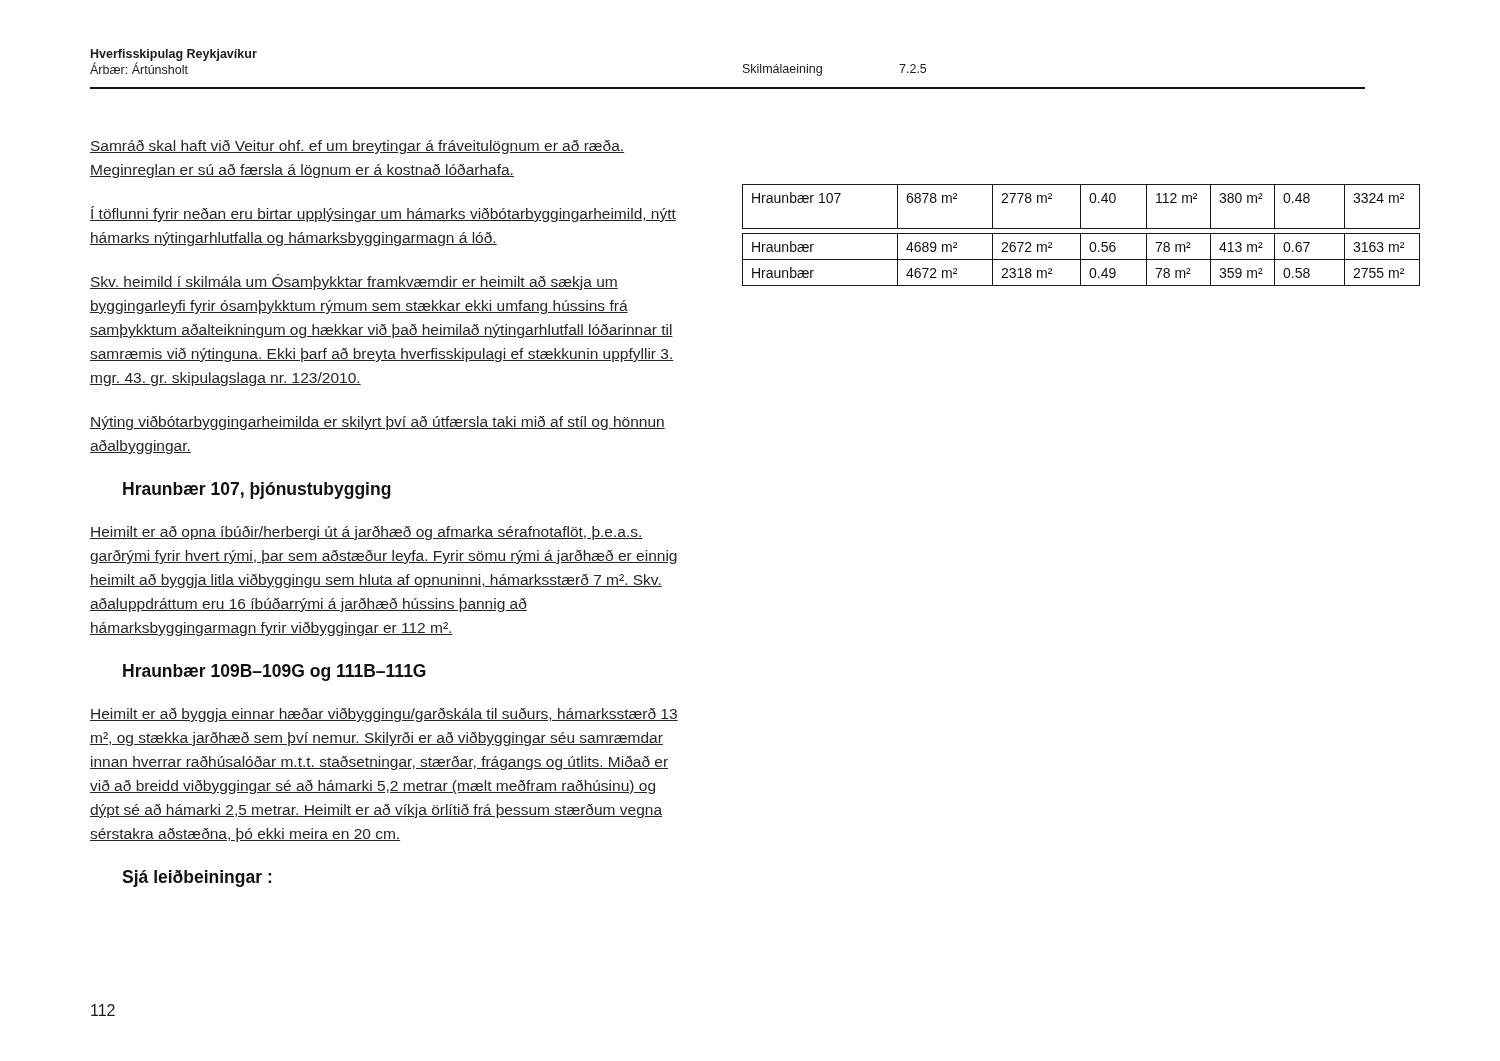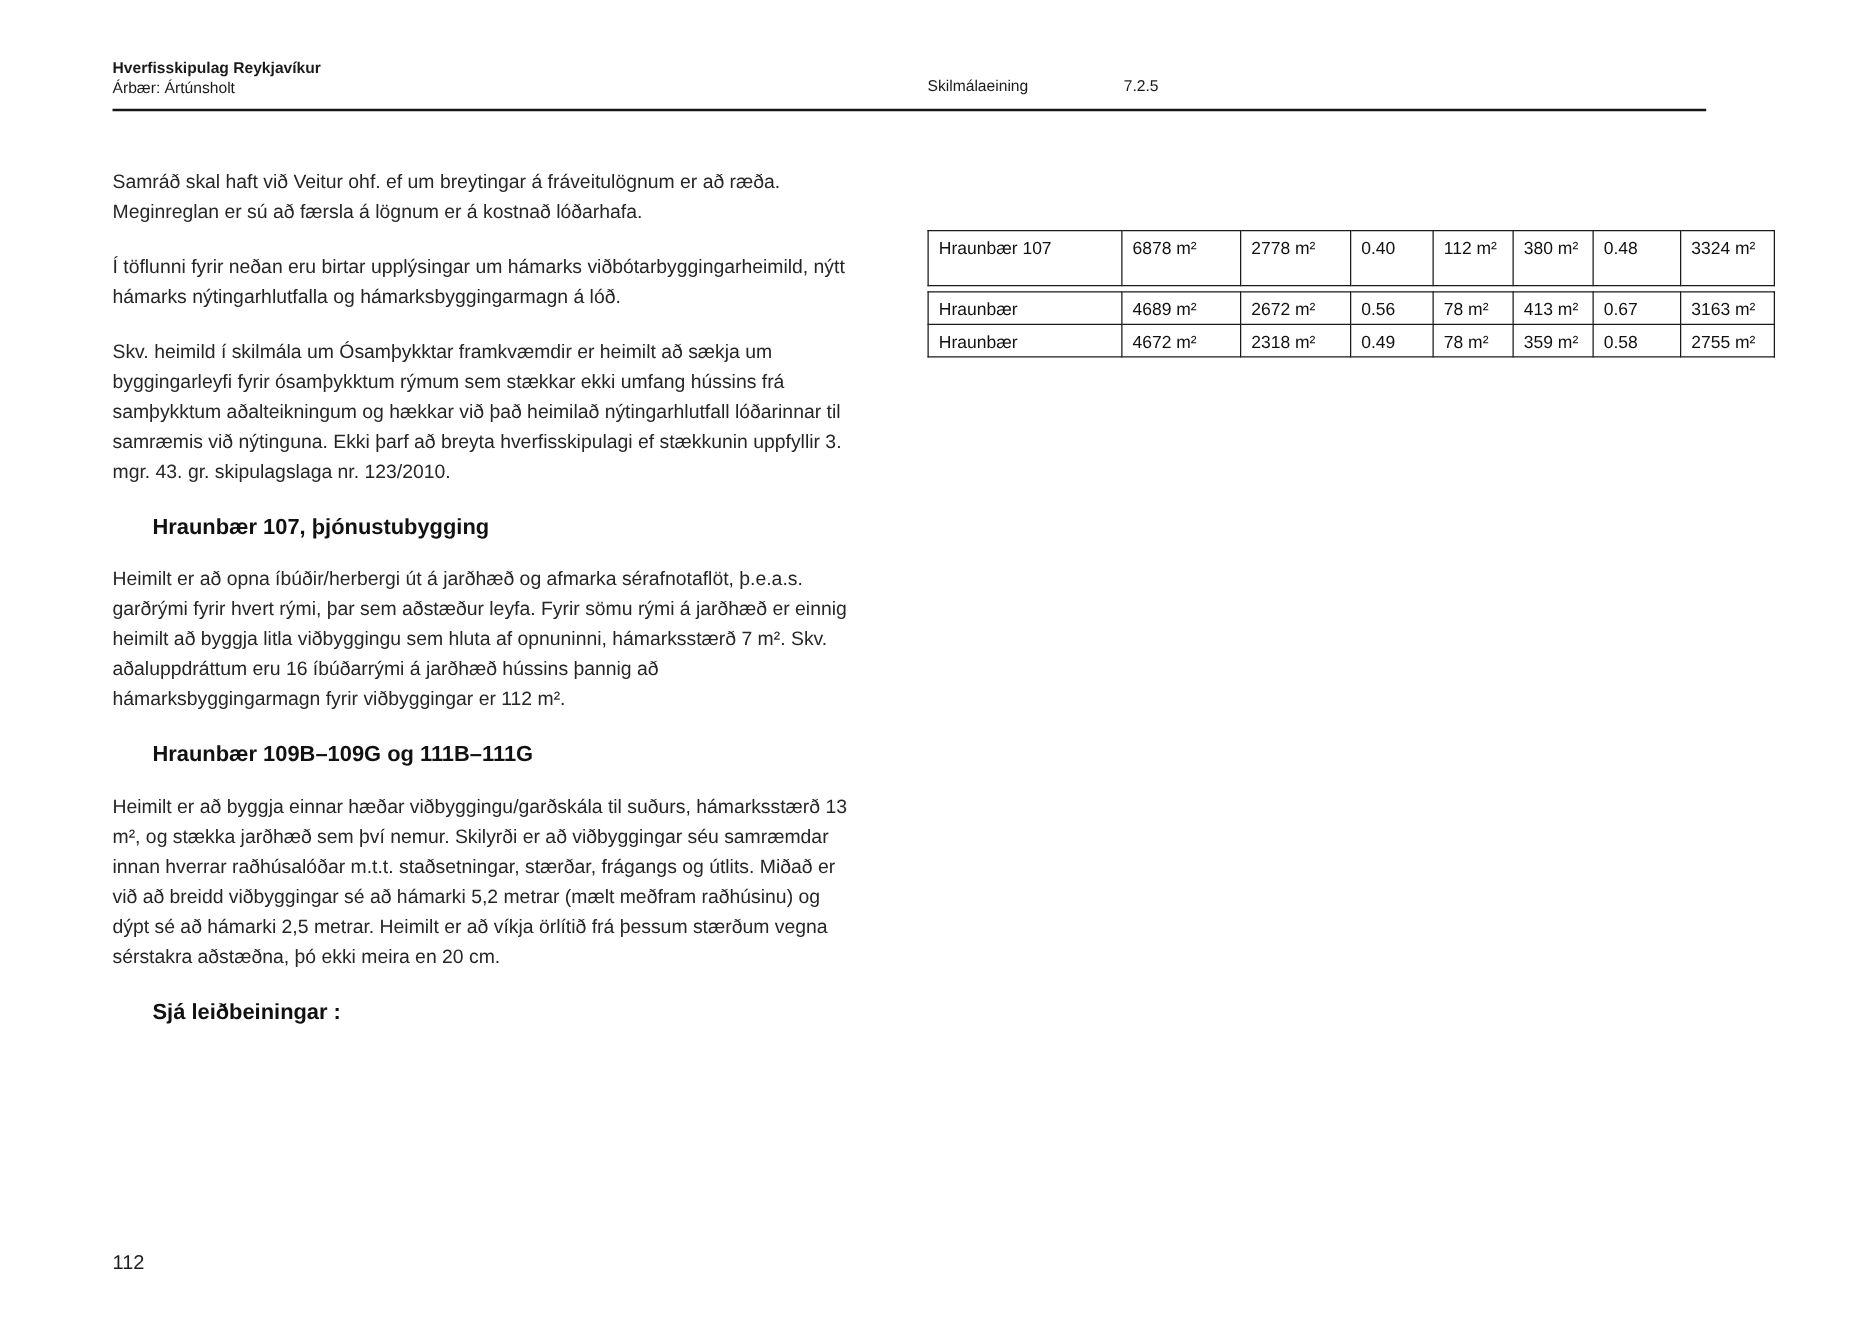--- a/index.html
+++ b/index.html
@@ -52,21 +52,21 @@
   
   .main-col {
     position: absolute;
     left: 90px;
     top: 134px;
     width: 594px;
     font-size: 15.5px;
     line-height: 24px;
     color: #262626;
   }
-  .main-col p { margin: 0 0 20px 0; }
+  .main-col p { margin: 0 0 20px 0; text-decoration: underline; }
   .main-col h2 {
     margin: 8px 0 20px 32px;
     font-size: 17.5px;
     line-height: 22px;
     font-weight: bold;
     color: #111111;
   }
   .link-row { margin-left: 62px; }
   .doc-link {
     font-size: 15.5px;
@@ -185,20 +185,21 @@
         <td>2755 m²</td>
       </tr>
     </tbody>
       </table>
   </div>
 
   <div class="main-col">
     <p>Samráð skal haft við Veitur ohf. ef um breytingar á fráveitulögnum er að ræða. Meginreglan er sú að færsla á lögnum er á kostnað lóðarhafa.</p>
     <p>Í töflunni fyrir neðan eru birtar upplýsingar um hámarks viðbótarbyggingarheimild, nýtt hámarks nýtingarhlutfalla og hámarksbyggingarmagn á lóð.</p>
     <p>Skv. heimild í skilmála um Ósamþykktar framkvæmdir er heimilt að sækja um byggingarleyfi fyrir ósamþykktum rýmum sem stækkar ekki umfang hússins frá samþykktum aðalteikningum og hækkar við það heimilað nýtingarhlutfall lóðarinnar til samræmis við nýtinguna. Ekki þarf að breyta hverfisskipulagi ef stækkunin uppfyllir 3. mgr. 43. gr. skipulagslaga nr. 123/2010.</p>
+    <p>Nýting viðbótarbyggingarheimilda er skilyrt því að útfærsla taki mið af stíl og hönnun aðalbyggingar.</p>
     <h2>Hraunbær 107, þjónustubygging</h2>
     <p>Heimilt er að opna íbúðir/herbergi út á jarðhæð og afmarka sérafnotaflöt, þ.e.a.s. garðrými fyrir hvert rými, þar sem aðstæður leyfa. Fyrir sömu rými á jarðhæð er einnig heimilt að byggja litla viðbyggingu sem hluta af opnuninni, hámarksstærð 7 m². Skv. aðaluppdráttum eru 16 íbúðarrými á jarðhæð hússins þannig að hámarksbyggingarmagn fyrir viðbyggingar er 112 m².</p>
     <h2>Hraunbær 109B–109G og 111B–111G</h2>
     <p>Heimilt er að byggja einnar hæðar viðbyggingu/garðskála til suðurs, hámarksstærð 13 m², og stækka jarðhæð sem því nemur. Skilyrði er að viðbyggingar séu samræmdar innan hverrar raðhúsalóðar m.t.t. staðsetningar, stærðar, frágangs og útlits. Miðað er við að breidd viðbyggingar sé að hámarki 5,2 metrar (mælt meðfram raðhúsinu) og dýpt sé að hámarki 2,5 metrar. Heimilt er að víkja örlítið frá þessum stærðum vegna sérstakra aðstæðna, þó ekki meira en 20 cm.</p>
     <h2>Sjá leiðbeiningar :</h2>
   </div>
 
   <div class="page-number">112</div>
 
 </div>

